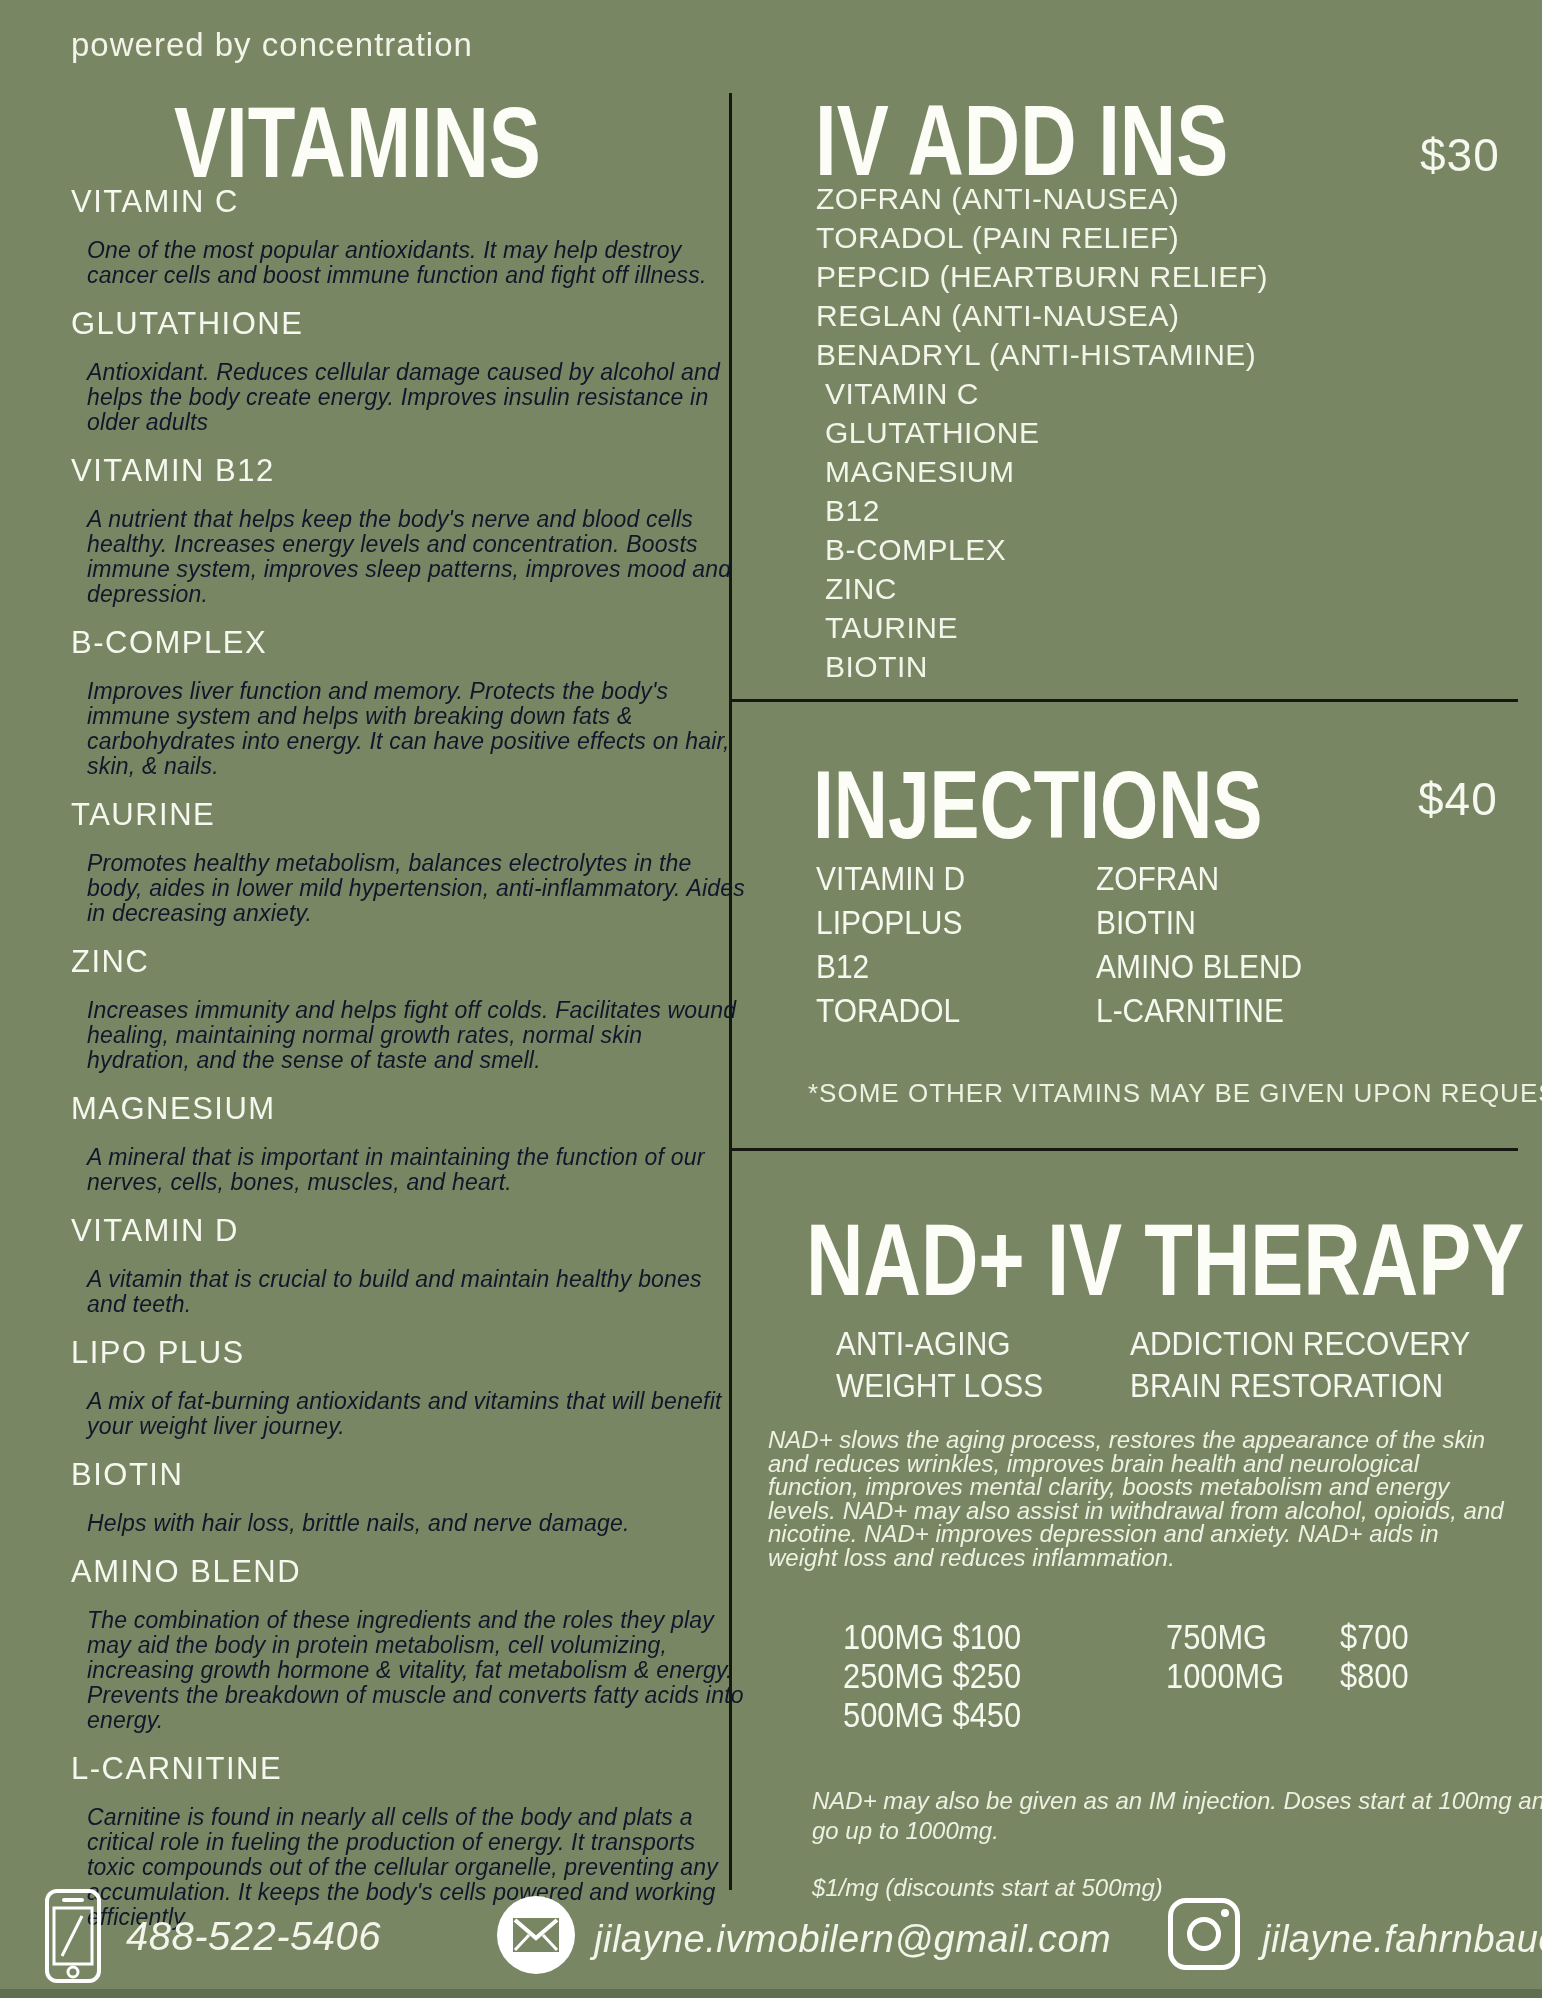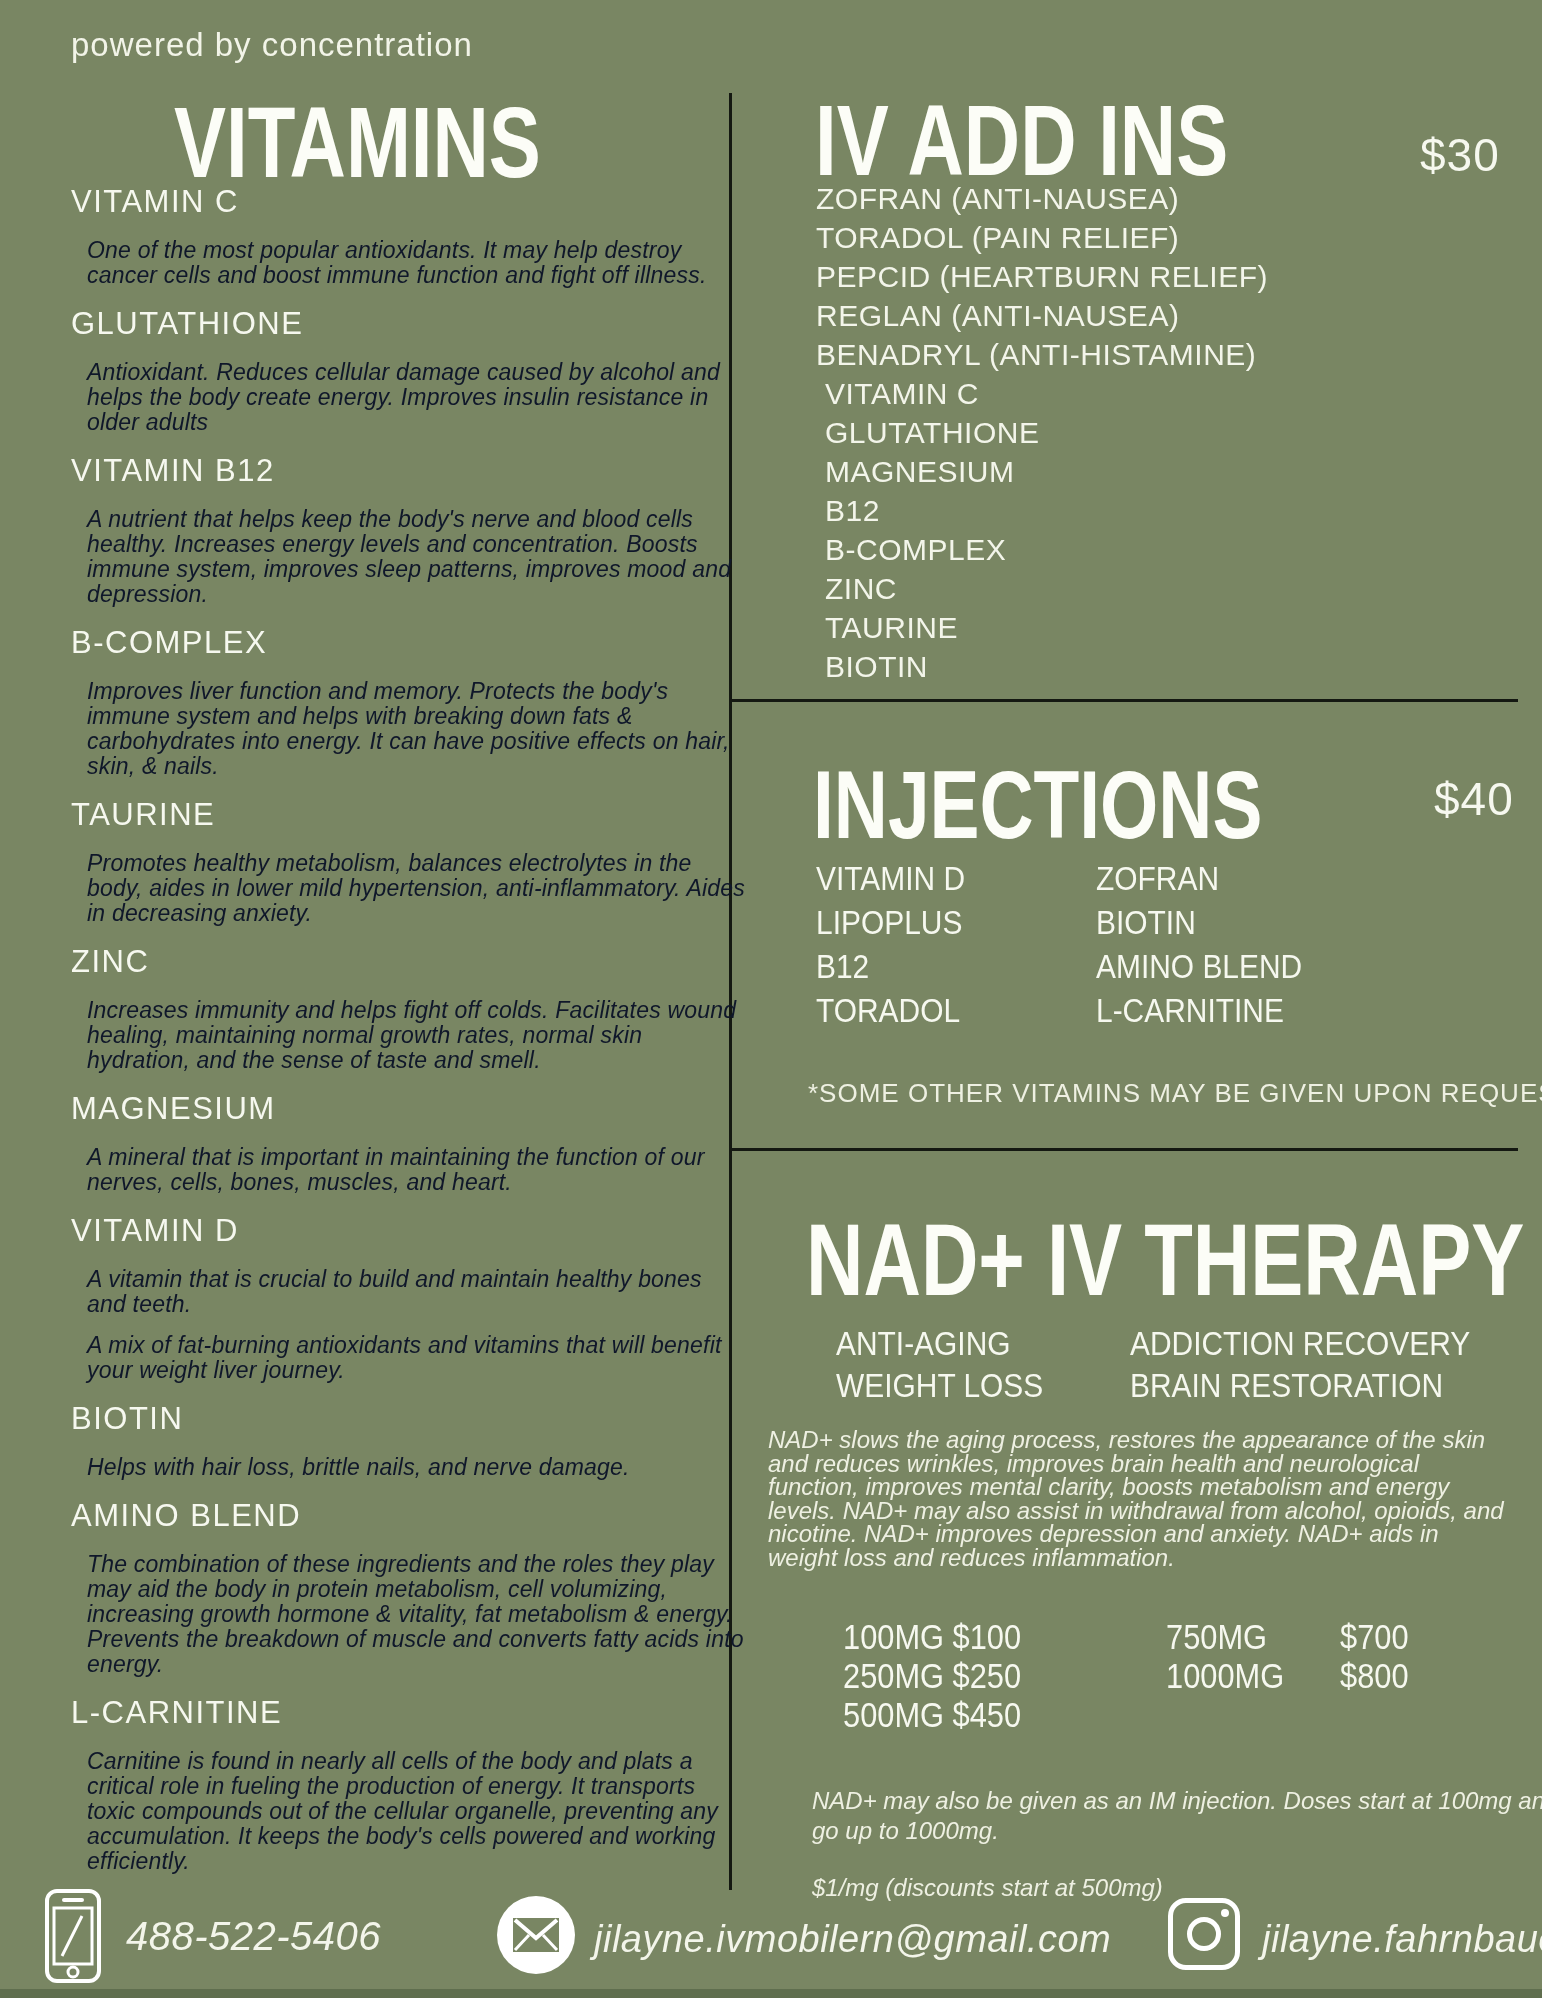--- a/index.html
+++ b/index.html
@@ -23,21 +23,21 @@
     font-size:100px; line-height:100px; letter-spacing:0px; white-space:nowrap;
     transform:scaleX(0.78); transform-origin:0 0;
   }
   #vitamins-title { left:174px; top:92px; }
   #ivaddins-title { left:815px; top:90px; }
   #injections-title { left:813px; top:755px; font-size:96px; }
   #nad-title { left:806px; top:1210px; font-size:102px; }
 
   .price-tag { position:absolute; font-size:46px; color:#f6f8ef; letter-spacing:1px;text-align:right; }
   #ivaddins-price { left:1420px; top:128px; }
-  #injections-price { left:1418px; top:772px;margin-left:16px; }
+  #injections-price { left:1418px; top:772px; }
 
   
   .vit-list { position:absolute; left:71px; top:182px; width:680px; }
   .vit-list h3 {
     font-size:31px; line-height:40px; font-weight:400; letter-spacing:1.5px;
     color:#f6f8ef; margin:13px 0 6px 0;
   }
   .vit-list .sec:first-child h3 { margin-top:0; }
   .vit-list p {
     font-size:23px; line-height:25px; font-style:italic; letter-spacing:0.2px;
@@ -127,20 +127,21 @@
     </div>
     <div class="sec">
       <h3>MAGNESIUM</h3>
       <p>A mineral that is important in maintaining the function of our nerves, cells, bones, muscles, and heart.</p>
     </div>
     <div class="sec">
       <h3>VITAMIN D</h3>
       <p>A vitamin that is crucial to build and maintain healthy bones and teeth.</p>
     </div>
     <div class="sec">
+      <h3>LIPO PLUS</h3>
       <p>A mix of fat-burning antioxidants and vitamins that will benefit your weight liver journey.</p>
     </div>
     <div class="sec">
       <h3>BIOTIN</h3>
       <p>Helps with hair loss, brittle nails, and nerve damage.</p>
     </div>
     <div class="sec">
       <h3>AMINO BLEND</h3>
       <p>The combination of these ingredients and the roles they play may aid the body in protein metabolism, cell volumizing, increasing growth hormone &amp; vitality, fat metabolism &amp; energy. Prevents the breakdown of muscle and converts fatty acids into energy.</p>
     </div>

